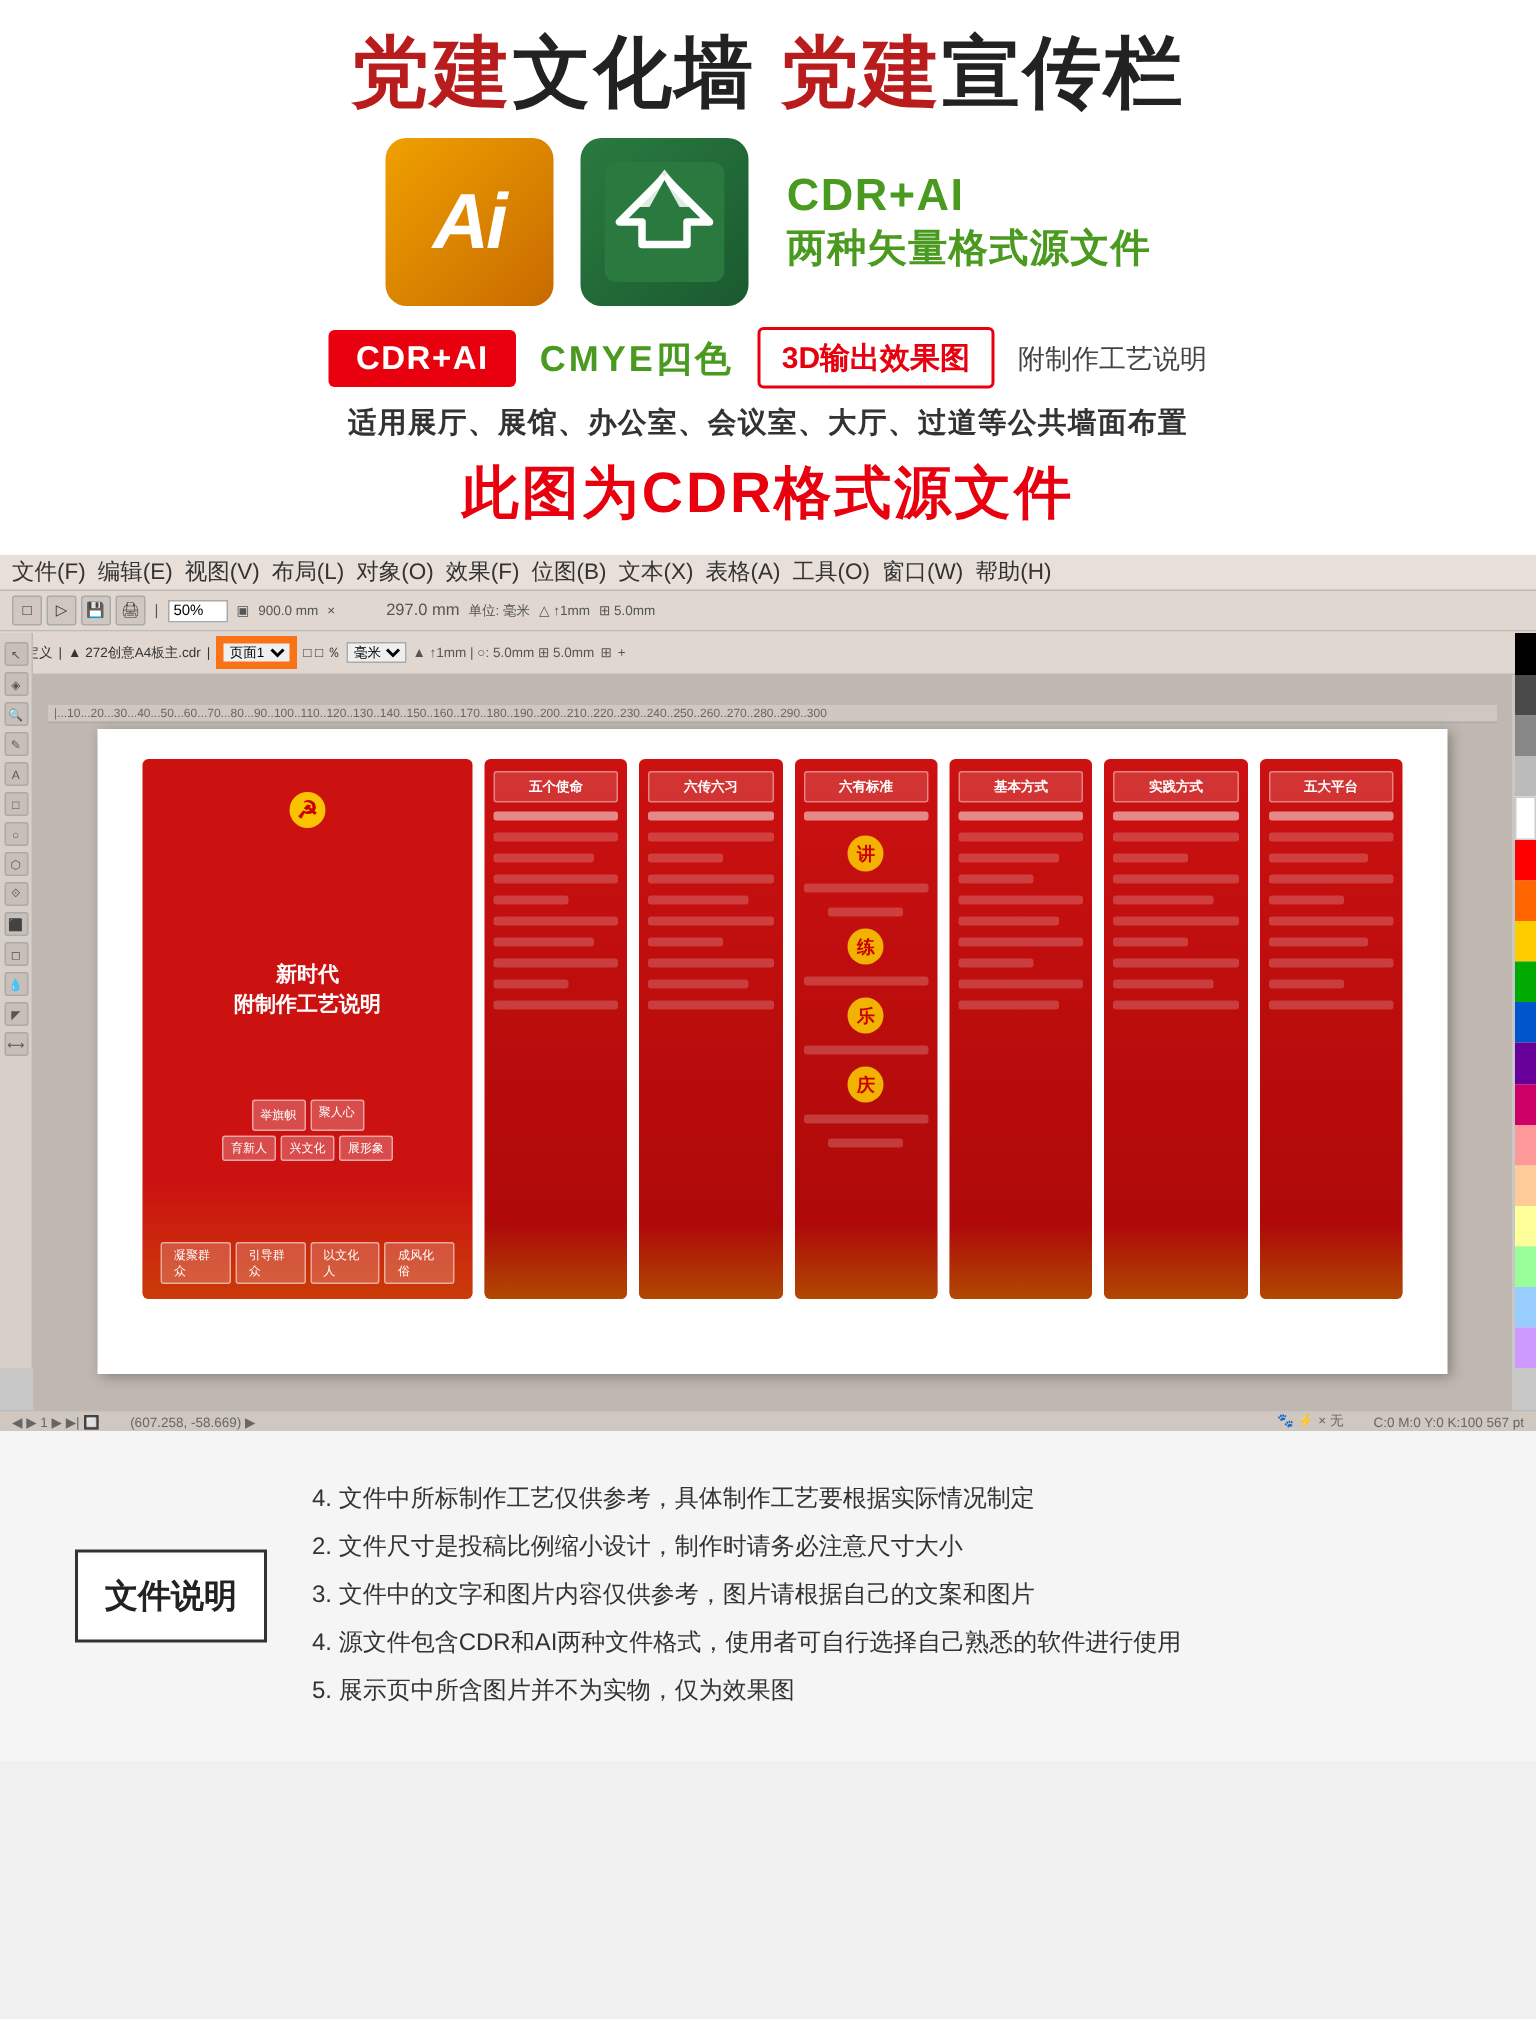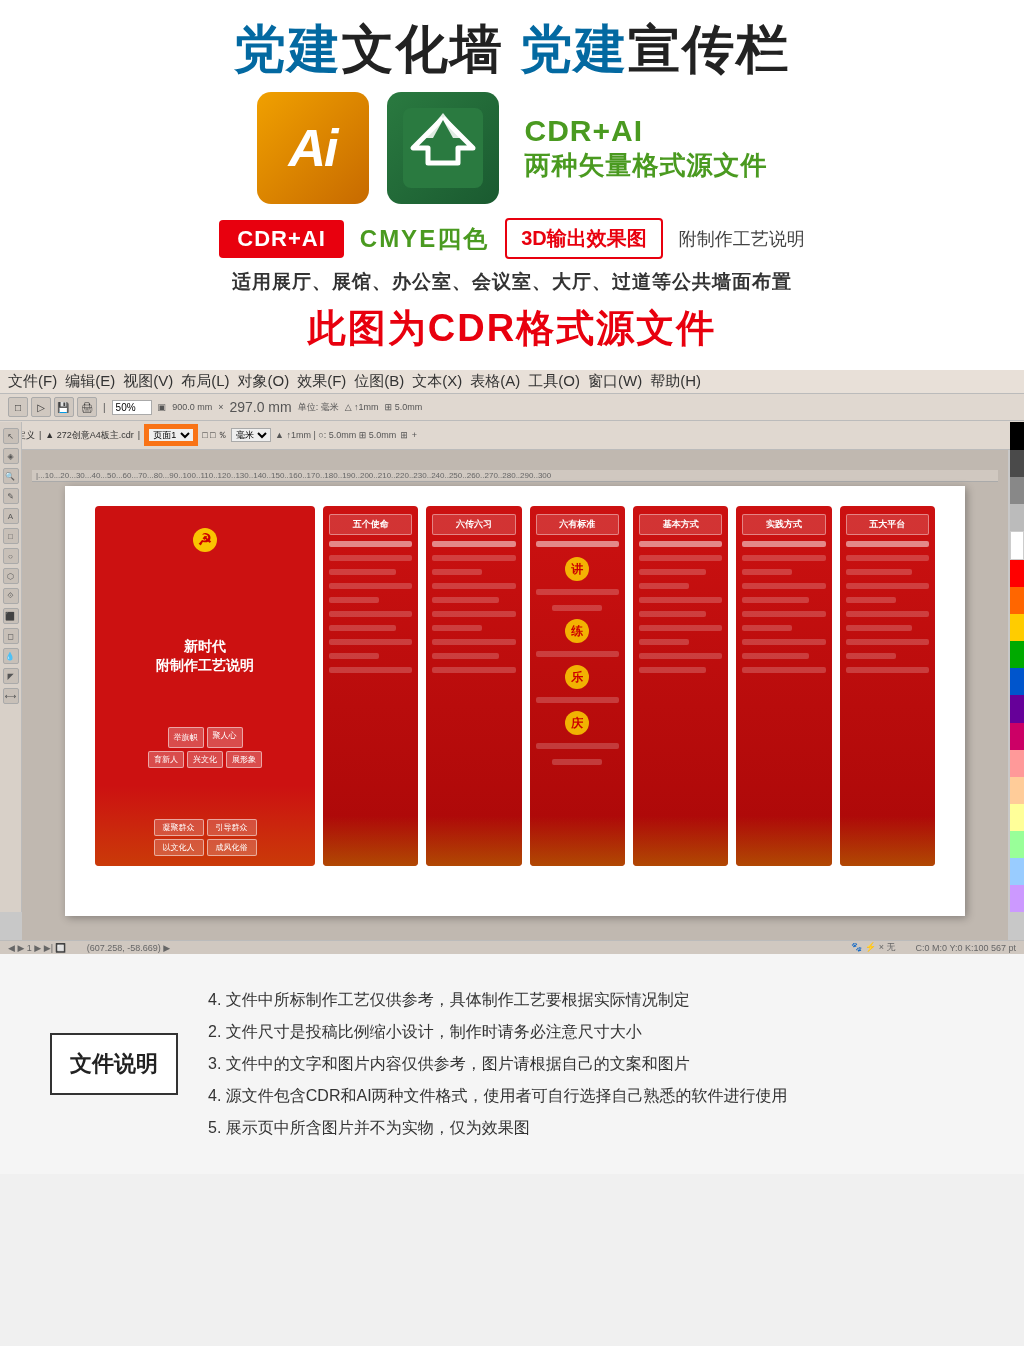--- a/index.html
+++ b/index.html
@@ -20,21 +20,21 @@
 
     .main-title {
       font-size: 52px;
       font-weight: 900;
       color: #222;
       line-height: 1.2;
       margin-bottom: 12px;
       letter-spacing: 2px;
     }
     .main-title .red-bold {
-      color: #0369a1;
+      color: #b91c1c;
       font-weight: 900;
     }
 
     .icons-row {
       display: flex;
       align-items: center;
       justify-content: center;
       gap: 18px;
       margin-bottom: 14px;
     }
@@ -433,21 +433,21 @@
       <div class="tb-icon">□</div>
       <div class="tb-icon">▷</div>
       <div class="tb-icon">💾</div>
       <div class="tb-icon">🖨</div>
     </div>
     <span style="font-size:10px; color:#555;">|</span>
     <input type="text" value="50%" style="width: 40px; font-size: 10px; border: 1px solid rgb(170, 170, 170); padding: 1px 3px;">
     <span style="font-size:9px; color:#555;">▣</span>
     <span style="font-size:9px; color:#555;">900.0 mm</span>
     <span style="font-size:9px; color:#555;">×</span>
-    <span style="font-size:14px; color:#555;">297.0 mm</span>
+    <span style="font-size:11px; color:#555;margin-left:28px;">297.0 mm</span>
     <span style="font-size:9px; color:#555;">单位: 毫米</span>
     <span style="font-size:9px; color:#555;">△ ↑1mm</span>
     <span style="font-size:9px; color:#555;">⊞ 5.0mm</span>
   </div>
 
   <div class="sw-toolbar" style="font-size:9px; gap:4px;">
     <span style="color:#333;">自定义</span>
     <span>|</span>
     <span style="color:#333;">▲ 272创意A4板主.cdr</span>
     <span>|</span>
@@ -509,21 +509,21 @@
               <span style="background:rgba(255,255,255,0.25); border:1px solid rgba(255,255,255,0.5); color:#fff; font-size:8px; padding:4px 5px; border-radius:2px;">举旗帜</span>
               <span style="background:rgba(255,255,255,0.25); border:1px solid rgba(255,255,255,0.5); color:#fff; font-size:8px; padding:2px 5px; border-radius:2px;">聚人心</span>
             </div>
             <div style="display:flex; gap:3px; justify-content:center; flex-wrap:wrap;">
               <span style="background:rgba(255,255,255,0.25); border:1px solid rgba(255,255,255,0.5); color:#fff; font-size:8px; padding:2px 5px; border-radius:2px;">育新人</span>
               <span style="background:rgba(255,255,255,0.25); border:1px solid rgba(255,255,255,0.5); color:#fff; font-size:8px; padding:2px 5px; border-radius:2px;">兴文化</span>
               <span style="background:rgba(255,255,255,0.25); border:1px solid rgba(255,255,255,0.5); color:#fff; font-size:8px; padding:2px 5px; border-radius:2px;">展形象</span>
             </div>
           </div>
 
-          <div style="display:flex; flex-direction:column; gap:3px; z-index:1; position:relative; width:100%;">
+          <div style="display:flex; flex-direction:row; gap:3px; z-index:1; position:relative; width:100%;">
             <div style="display:flex; gap:3px; justify-content:center;">
               <span style="background:rgba(255,255,255,0.2); border:1px solid rgba(255,255,255,0.5); color:#fff; font-size:8px; padding:2px 8px; border-radius:2px;">凝聚群众</span>
               <span style="background:rgba(255,255,255,0.2); border:1px solid rgba(255,255,255,0.5); color:#fff; font-size:8px; padding:2px 8px; border-radius:2px;">引导群众</span>
             </div>
             <div style="display:flex; gap:3px; justify-content:center;">
               <span style="background:rgba(255,255,255,0.2); border:1px solid rgba(255,255,255,0.5); color:#fff; font-size:8px; padding:2px 8px; border-radius:2px;">以文化人</span>
               <span style="background:rgba(255,255,255,0.2); border:1px solid rgba(255,255,255,0.5); color:#fff; font-size:8px; padding:2px 8px; border-radius:2px;">成风化俗</span>
             </div>
           </div>
         </div>

